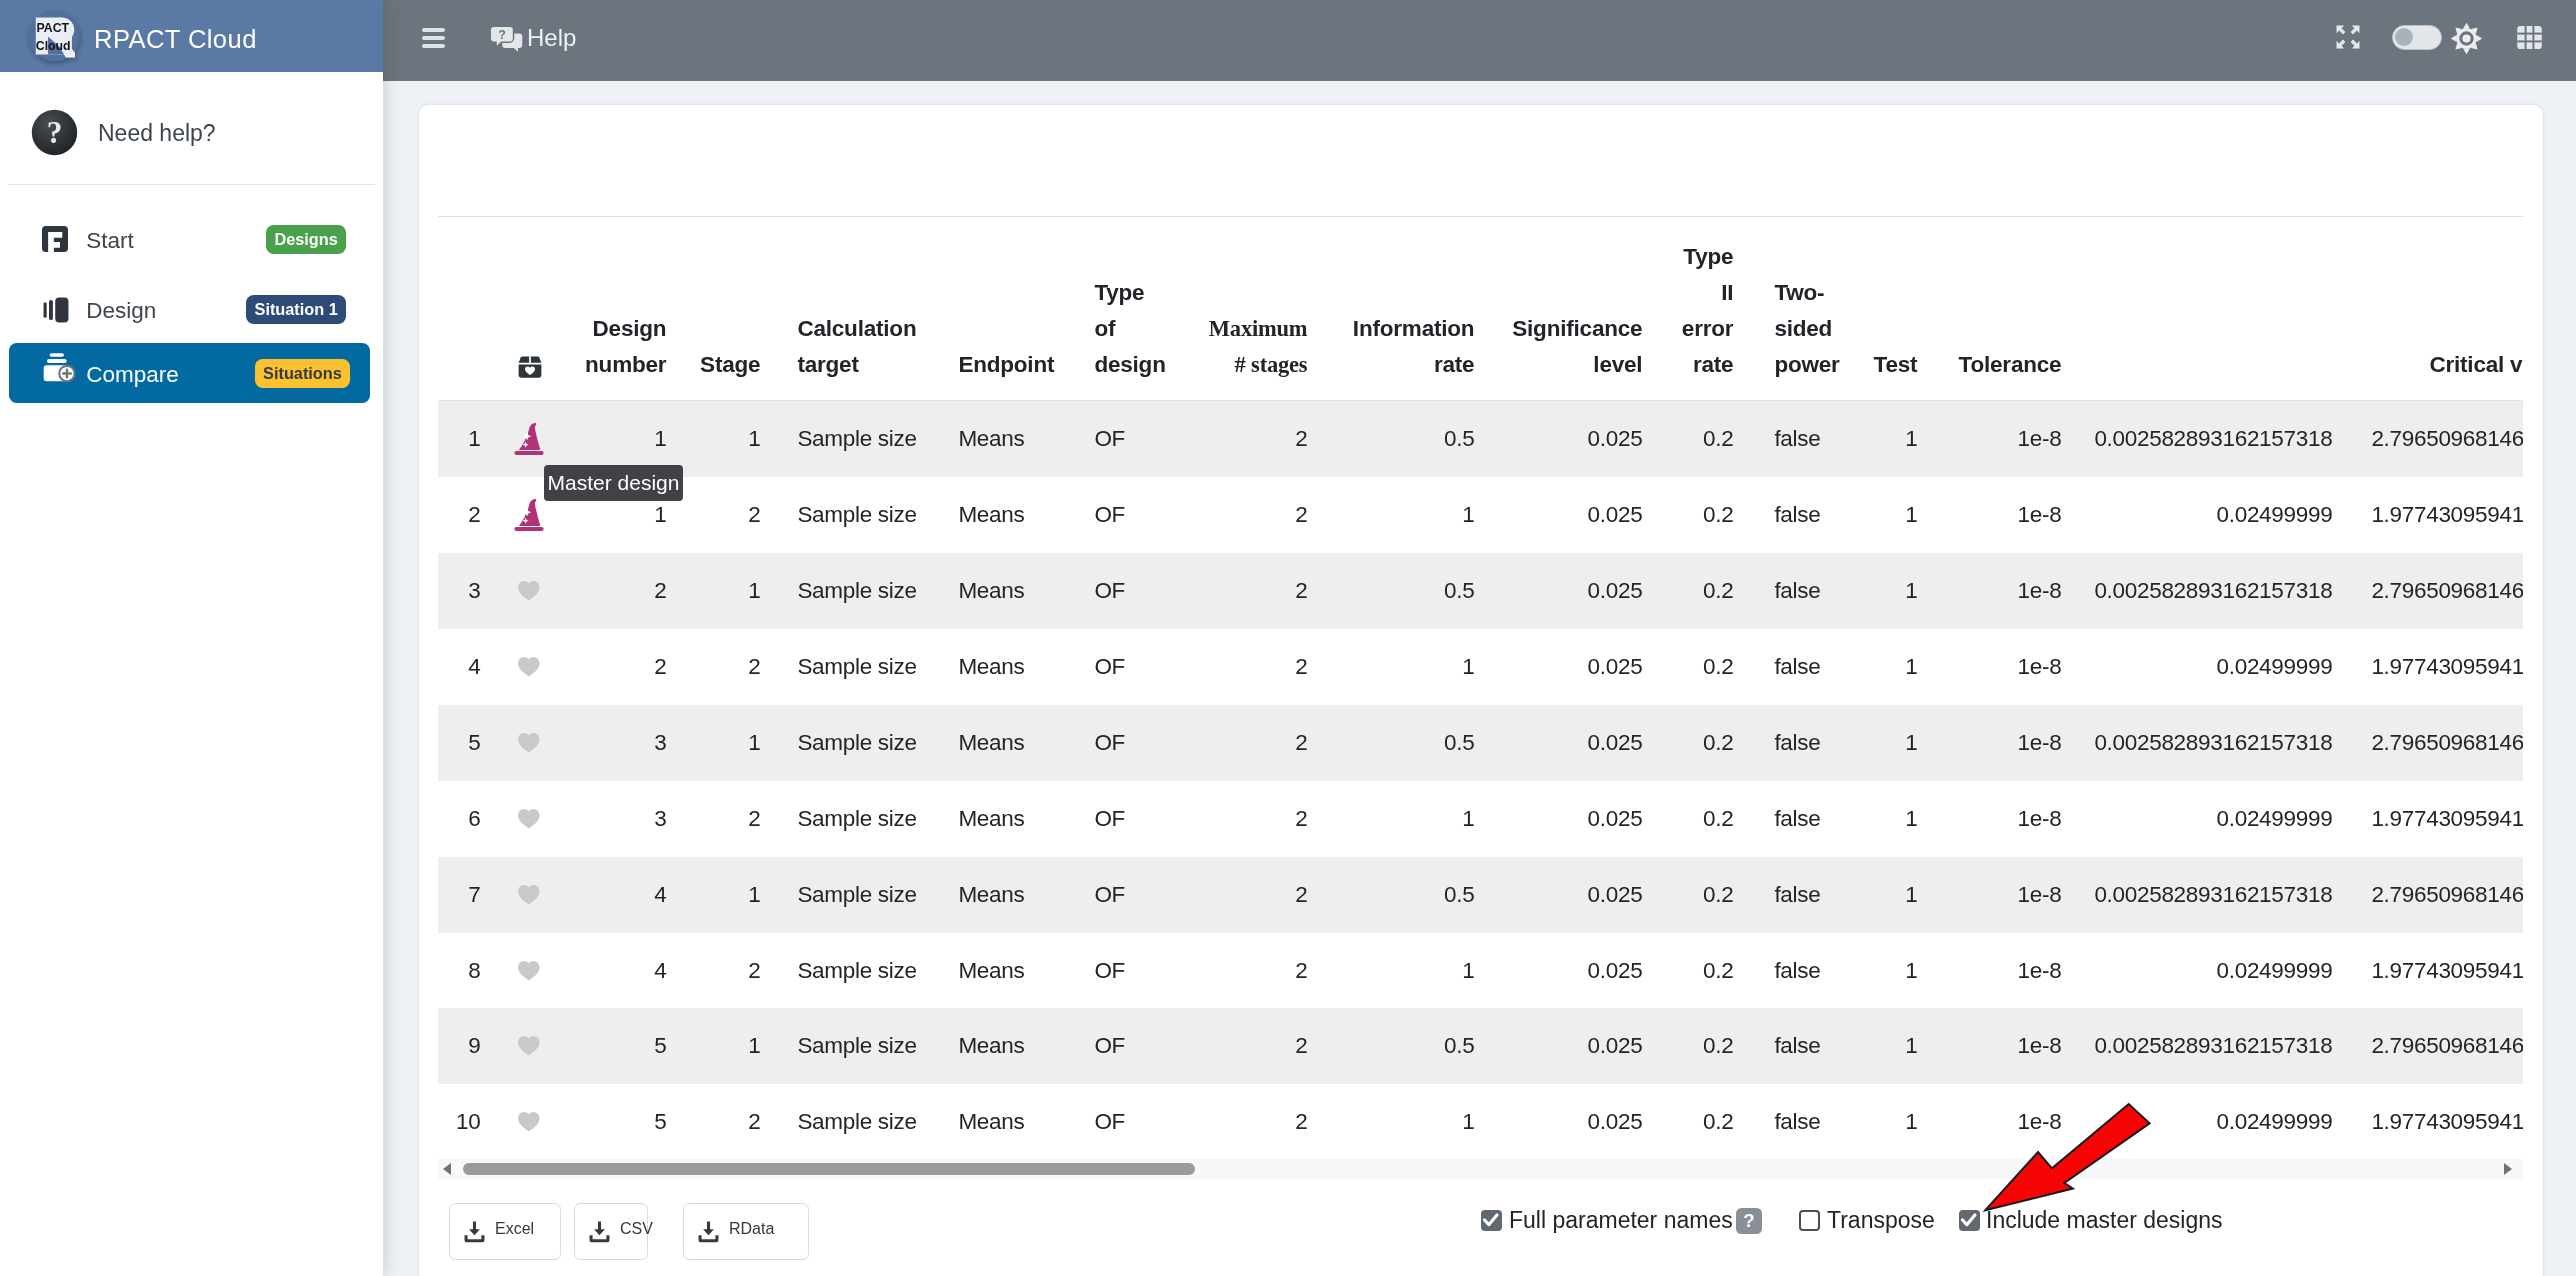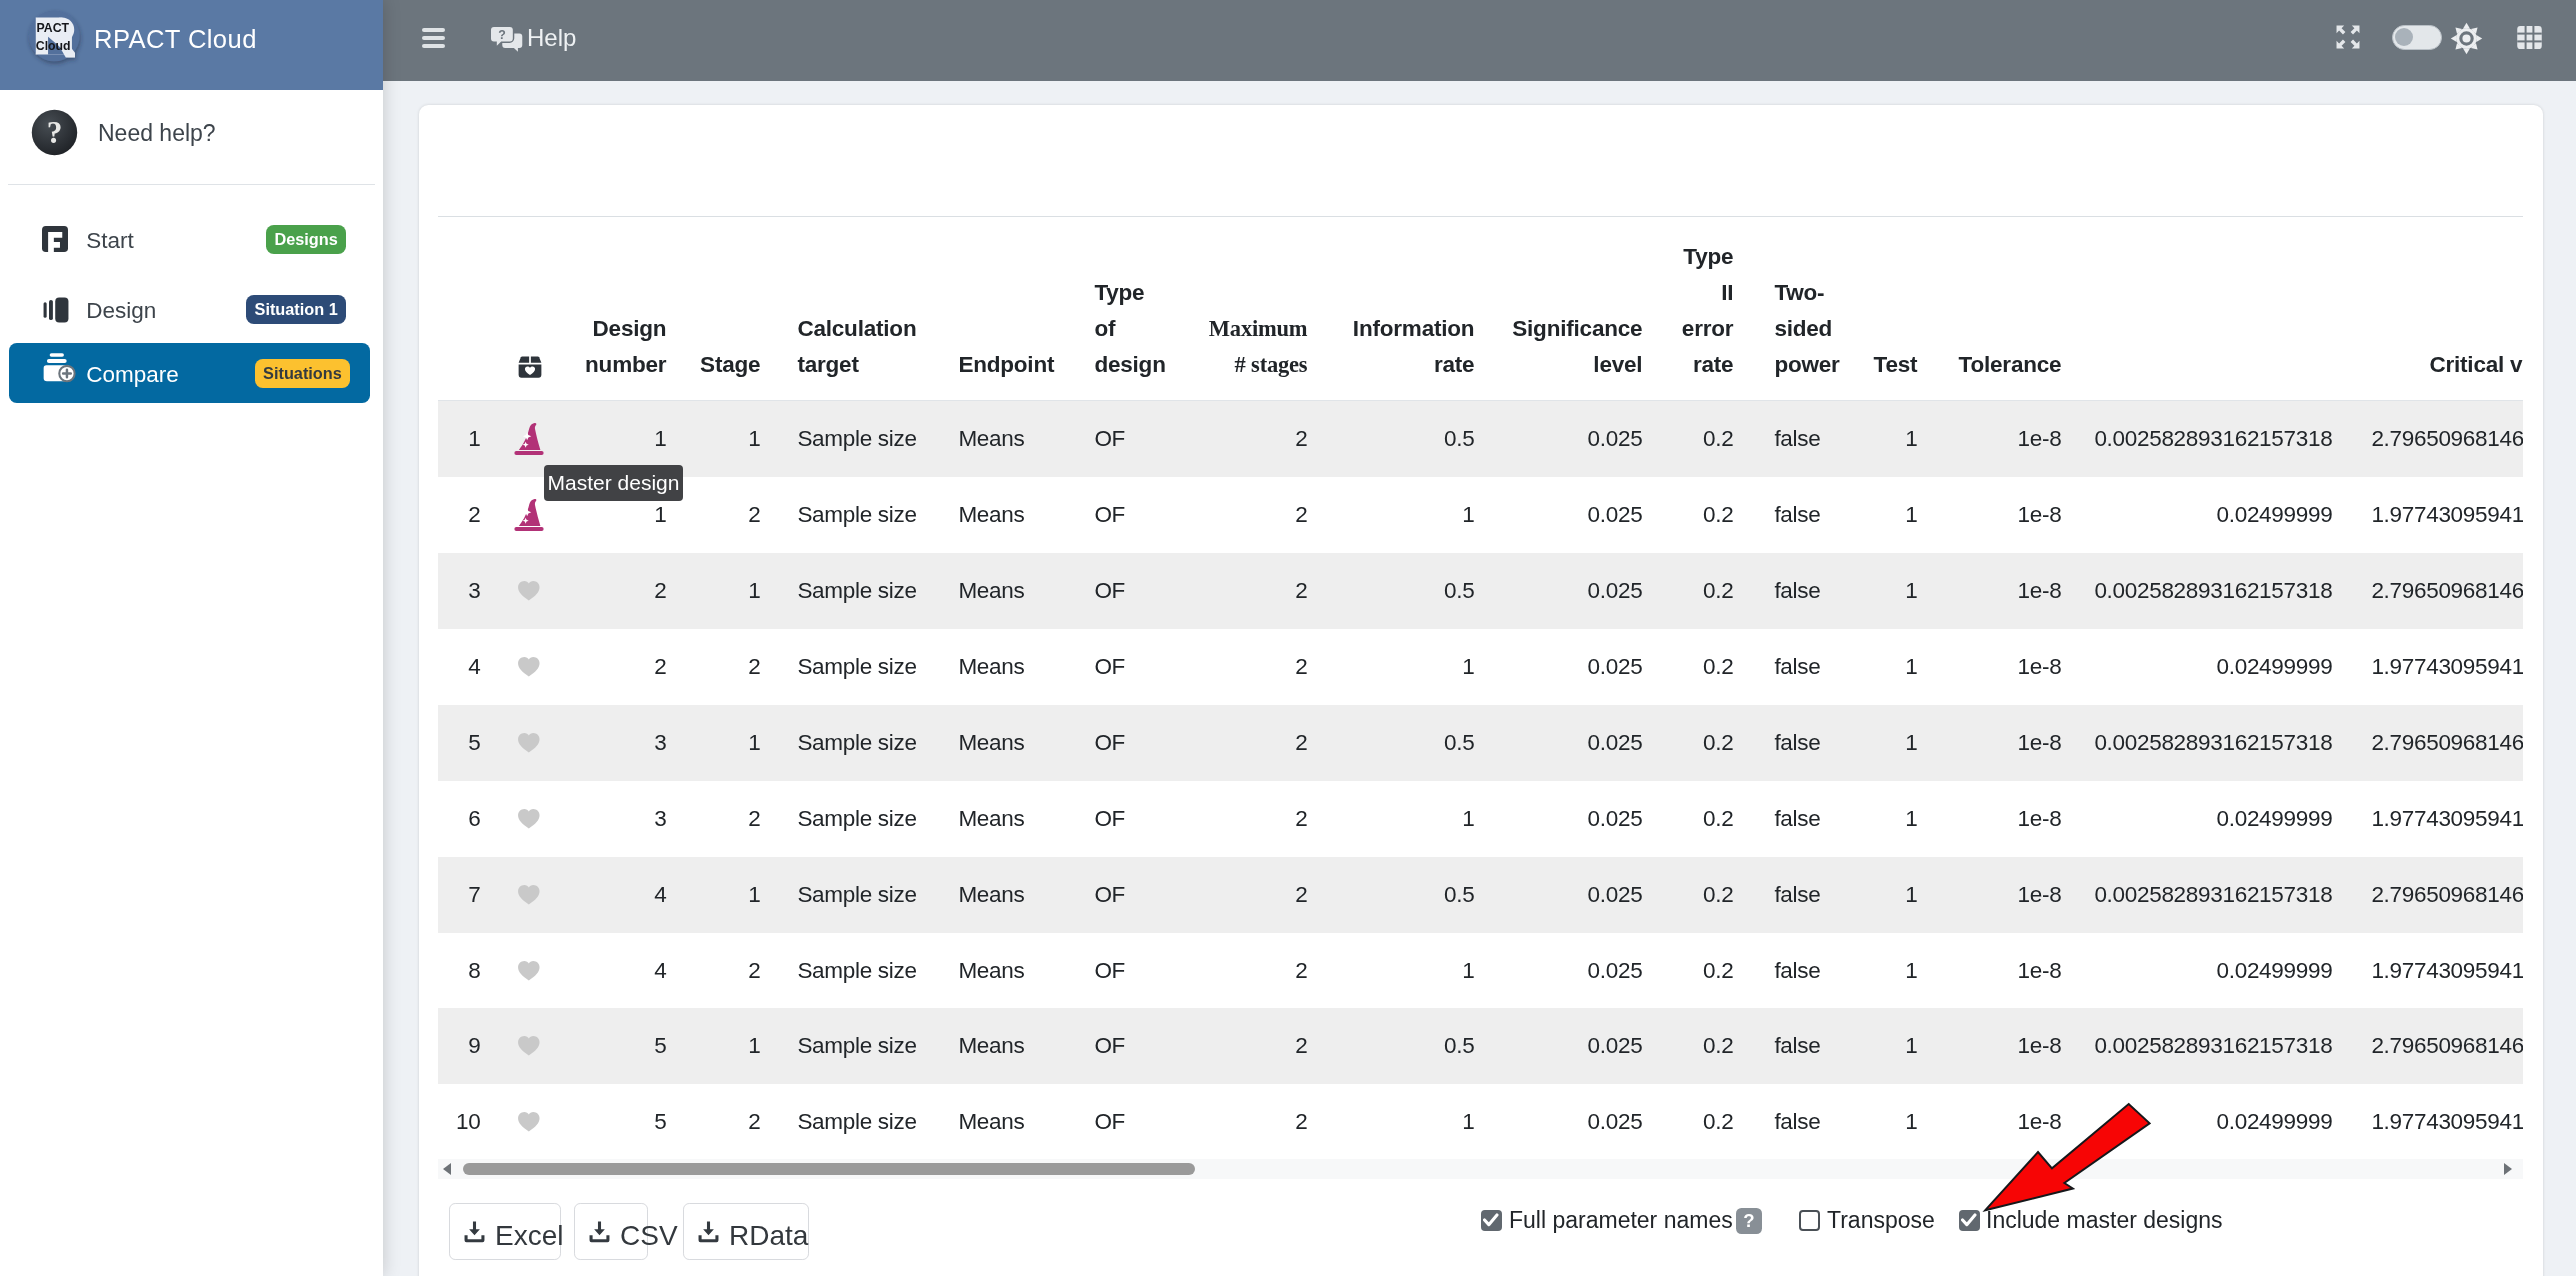--- a/index.html
+++ b/index.html
@@ -9,21 +9,21 @@
 #nav { position:absolute; left:0; top:0; width:2576px; height:81px; background:#6c757d; }
 .bar { position:absolute; width:22.5px; height:4.3px; border-radius:2.3px; background:#dfe3e6; left:422px; }
 #helptxt { position:absolute; left:527px; top:24px; font-size:24px; color:#eef1f3; }
 
 #tog { position:absolute; left:2392px; top:25px; width:50px; height:25px; border-radius:12.4px;
    background:#e3e7ea; border:1.6px solid #b9c0c6; }
 #tog .knob { position:absolute; left:1.6px; top:1.6px; width:18.6px; height:18.6px; border-radius:50%; background:#a9b2ba; }
 
 #sb { position:absolute; left:0; top:0; width:383px; height:1277px; background:#fff;
    box-shadow:0 0 17px rgba(0,0,0,.18); }
-#brand { position:absolute; left:0; top:0; width:383px; height:90px; background:#5a79a4; }
+#brand { position:absolute; left:0; top:0; width:383px; height:72px; background:#5a79a4; }
 #brand span { position:absolute; left:94px; top:25px; font-size:25.6px; font-weight:300; color:#fff; letter-spacing:0.4px; }
 #needhelp { position:absolute; left:31px; top:109px; }
 #needhelp span { position:absolute; left:67px; top:11px; font-size:23px; color:#3d444b; white-space:nowrap; }
 #sbline { position:absolute; left:7.8px; top:184px; width:367px; height:0; border-top:0.8px solid #dfe3e7; }
 .mi { position:absolute; left:9.3px; width:361px; height:60px; border-radius:7.8px; }
 .mi .ic { position:absolute; left:33px; top:17px; }
 .mi .t { position:absolute; left:77px; top:18.6px; font-size:22.5px; color:#3d444b; }
 .mi.active { background:#0369a1; }
 .mi.active .t { color:#fff; }
 .badge { position:absolute; top:16.3px; height:29px; border-radius:7.8px; color:#fff;
@@ -52,21 +52,21 @@
 #tip { position:absolute; left:125px; top:360px; width:139px; height:36px; background:rgba(57,58,61,.96);
    border-radius:3.9px; color:#fff; font-size:21px; text-align:center; line-height:36px; z-index:5; }
 
 #sbar { position:absolute; left:19.4px; top:1054px; width:2085px; height:20px; background:#f7f8f9; }
 #sbar .thumb { position:absolute; left:25px; top:3.9px; width:732px; height:12.4px; border-radius:6.2px; background:#9a9a9a; }
 .sarr { position:absolute; top:3.9px; width:0; height:0; border-top:6.2px solid transparent; border-bottom:6.2px solid transparent; }
 
 .btn { position:absolute; top:1098px; height:57px; background:#fff; border:1.6px solid #d8dade;
    border-radius:6.2px; font-size:25.6px; color:#33383d; }
 .btn svg { position:absolute; left:13px; top:16.3px; }
-.btn span { position:absolute; top:15.5px; font-size:28px; left:45px; }
+.btn span { position:absolute; top:15.5px; font-size:16px; left:45px; }
 
 .cb { position:absolute; top:1105px; width:21px; height:21px; border-radius:3.9px; }
 .cb.on { background:#61686f; }
 .cb.off { background:#fff; border:2.3px solid #4a5056; }
 .cb svg { position:absolute; left:2.3px; top:3.1px; }
 .cblbl { position:absolute; top:1102px; font-size:23px; color:#212529; white-space:nowrap; }
 #qbadge { position:absolute; left:1317px; top:1103px; width:26px; height:26px; background:#888f96;
    border-radius:5.4px; color:#fff; font-size:18.6px; font-weight:bold; text-align:center; line-height:26px; }
 </style></head>
 <body>

